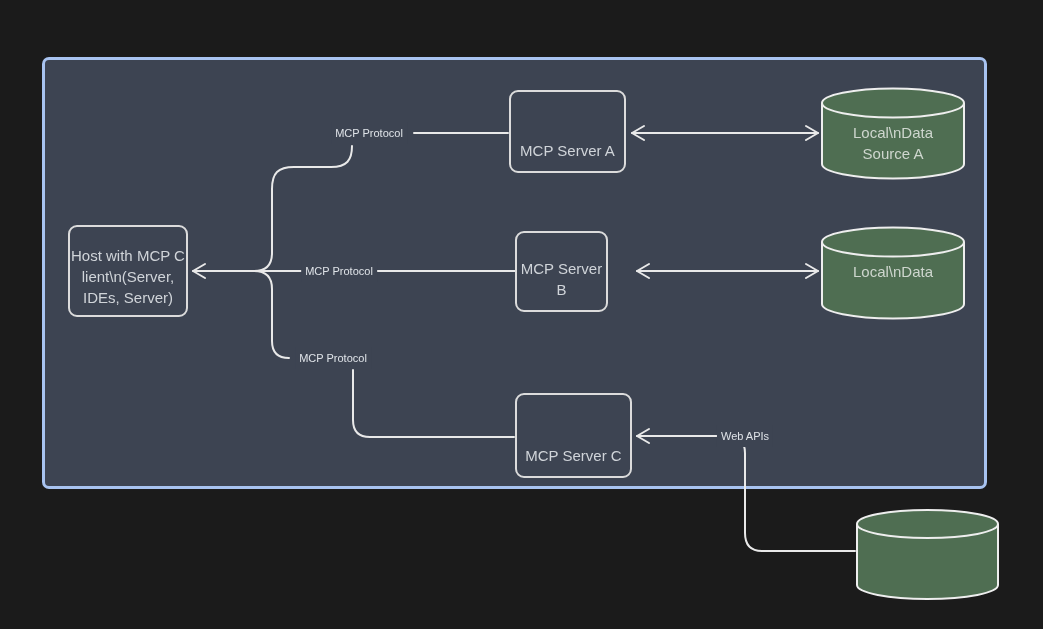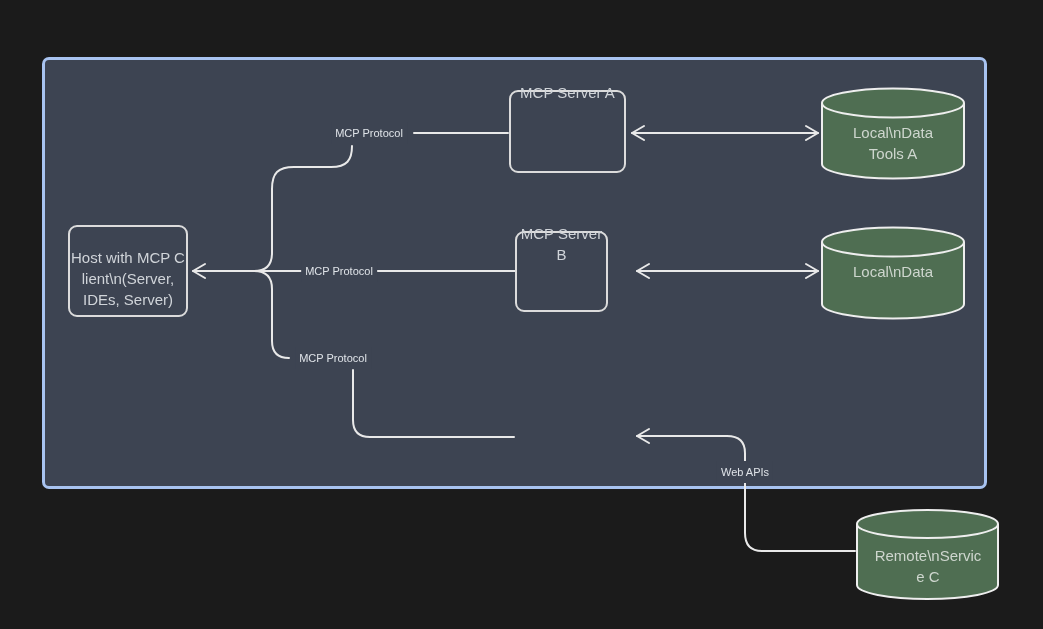--- a/index.html
+++ b/index.html
@@ -39,21 +39,21 @@
   svg.connector-layer path.cyl-body-fill{fill:var(--c-cylinder_fill);stroke:none;}
   svg.connector-layer path.cyl-body-stroke{fill:none;stroke:var(--c-cylinder_border);stroke-width:2;}
   svg.connector-layer ellipse.cyl-top{fill:var(--c-cylinder_fill);stroke:var(--c-cylinder_border);stroke-width:2;}
 
   .node{
     position:absolute;z-index:3;
     border:2px solid var(--c-node_border);
     border-radius:9px;
     color:var(--c-node_text);
     font-size:15px;line-height:21px;
-    display:flex;flex-direction:column;align-items:center;justify-content:flex-start;
+    display:flex;flex-direction:column;align-items:center;justify-content:flex-end;
     text-align:center;
   }
   .node .node-label{transform:translateY(-10px);}
   .node-host{left:68px;top:225px;width:120px;height:92px;}
   .node-host .node-label{transform:translateY(-7px);margin-top:27px;}
   .node-server-a{left:509px;top:90px;width:117px;height:83px;}
   .node-server-b{left:515px;top:231px;width:93px;height:81px;}
   .node-server-c{left:515px;top:393px;width:117px;height:85px;}
 
   .cyl-label{
@@ -70,21 +70,21 @@
     position:absolute;z-index:4;
     transform:translate(-50%,-50%);
     background:var(--c-container_bg);
     color:var(--c-edge_text);
     font-size:11px;line-height:18px;
     padding:2px 4px;white-space:nowrap;
   }
   .edge-label-protocol-top{left:369px;top:133px;}
   .edge-label-protocol-mid{left:339px;top:271px;}
   .edge-label-protocol-bottom{left:333px;top:358px;}
-  .edge-label-web-apis{left:745px;top:472px;}
+  .edge-label-web-apis{left:745px;top:436px;}
 </style>
 </head>
 <body>
 
 <div class="stage">
 
   <div class="container-frame"></div>
 
   <svg class="connector-layer" viewBox="0 0 1043 629" width="1043" height="629" xmlns="http://www.w3.org/2000/svg">
 
@@ -129,31 +129,30 @@
   </div>
 
   <div class="node node-server-a">
     <div class="node-label">MCP Server A</div>
   </div>
 
   <div class="node node-server-b">
     <div class="node-label">MCP Server B</div>
   </div>
 
+  <div class="node node-server-c">
+    <div class="node-label">MCP Server C</div>
+  </div>
 
   <div class="cyl-label cyl-label-a">
     <div>Local\nData</div>
-    <div>Tools A</div>
+    <div>Source A</div>
   </div>
   <div class="cyl-label cyl-label-b">
     <div>Local\nData</div>
-  </div>
-  <div class="cyl-label cyl-label-remote">
-    <div>Remote\nServic</div>
-    <div>e C</div>
   </div>
 
   <div class="edge-label edge-label-protocol-top">MCP Protocol</div>
   <div class="edge-label edge-label-protocol-mid">MCP Protocol</div>
   <div class="edge-label edge-label-protocol-bottom">MCP Protocol</div>
   <div class="edge-label edge-label-web-apis">Web APIs</div>
 
 </div>
 
 </body></html>

